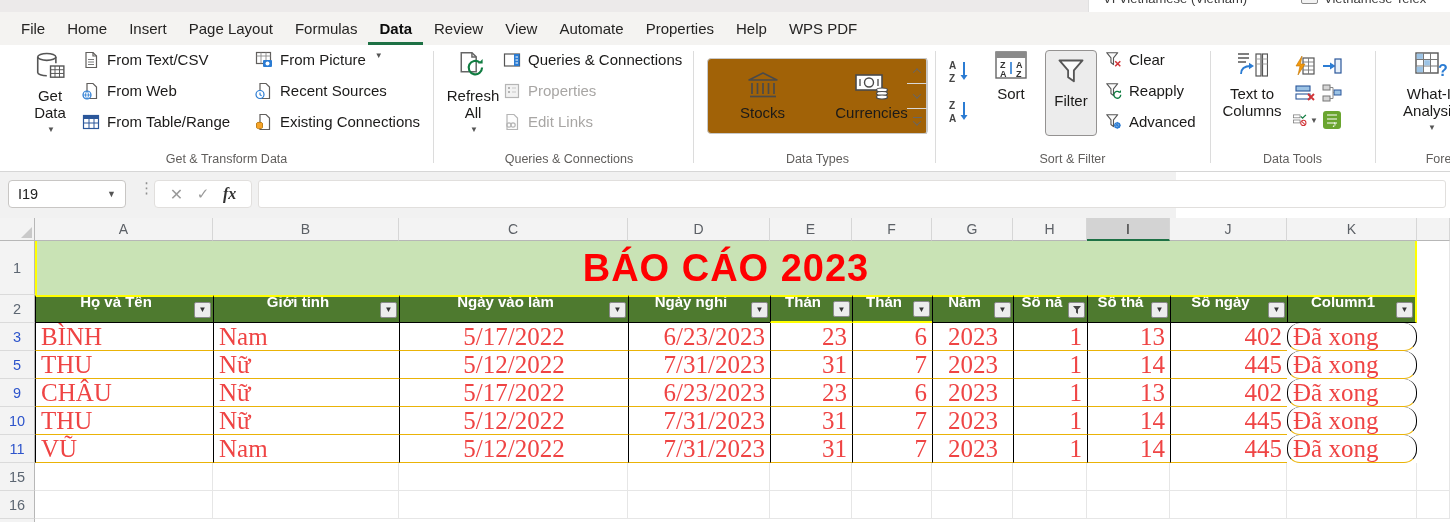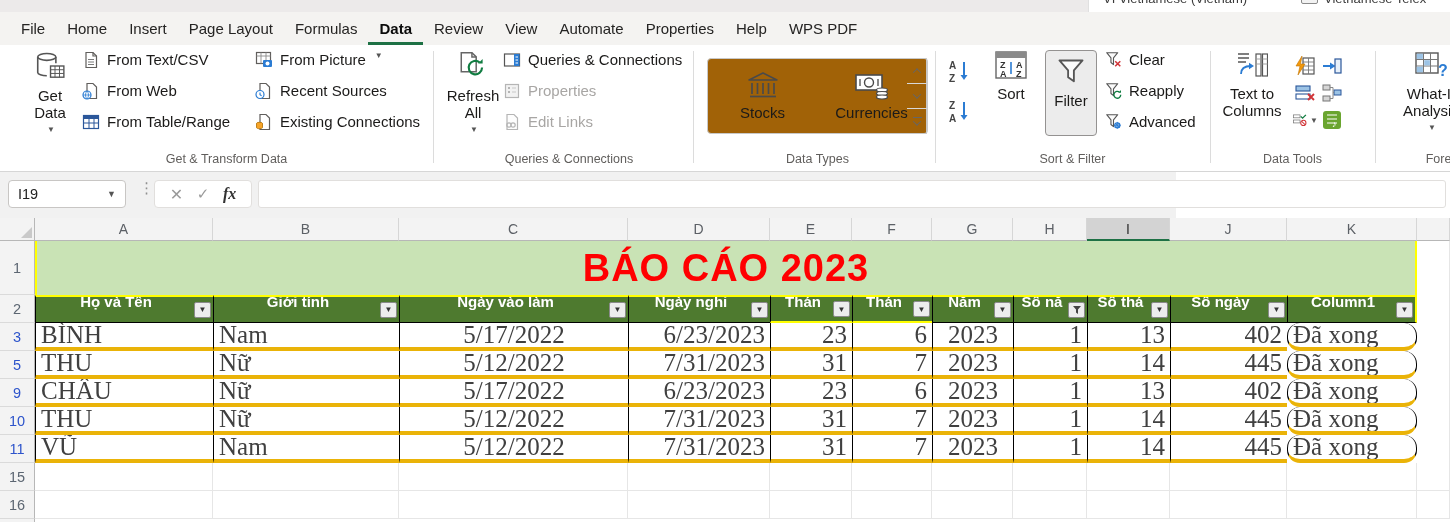--- a/index.html
+++ b/index.html
@@ -61,21 +61,21 @@
   .corner::after { content:""; position:absolute; right:2px; bottom:2px; border-left:11px solid transparent; border-bottom:11px solid #c9c9c9; }
   .chd { background:#f3f3f3; border-right:1px solid #d6d6d6; border-bottom:1px solid #b7b7b7; display:flex; align-items:center; justify-content:center; font-size:14px; color:#5c6066; }
   .chd.sel { background:#d3d3d3; color:#2e2e2e; border-bottom:2px solid #1e7145; }
   .rn { background:#f3f3f3; border-right:1px solid #b7b7b7; border-bottom:1px solid #dadada; display:flex; align-items:center; justify-content:center; font-size:14.5px; color:#5c6672; }
   .rn.fr { color:#2d54cb; }
   .titlecell { grid-column:2/13; background:#c9e3b5; border-left:2px solid #ffff00; border-right:2px solid #ffff00; display:flex; align-items:center; justify-content:center; font-weight:700; font-size:38px; color:#ff0000; letter-spacing:1px; }
   .hc { background:#4e7a2f; border-top:2px solid #ffff00; border-left:1px solid #000; border-bottom:1px solid #000; position:relative; display:flex; align-items:center; justify-content:center; font-weight:700; font-size:15px; color:#fff; overflow:hidden; white-space:nowrap; padding:0 20px 16px 3px; }
   .hc.yb { border-bottom:2px solid #ffff00; }
   .hc.lastc { border-right:2px solid #ffff00; }
   .dd { position:absolute; right:2px; top:50%; transform:translateY(-50%); width:17px; height:16px; background:#ededed; border:1px solid #8a8a8a; border-radius:2px; display:flex; align-items:center; justify-content:center; font-size:8px; color:#333; }
-  .tc { background:#fff; border-left:1px solid #000; border-bottom:4px solid #eab308; font-family:"Liberation Serif",serif; font-size:25px; line-height:26px; color:#404040; display:flex; align-items:center; overflow:hidden; white-space:nowrap; }
+  .tc { background:#fff; border-left:1px solid #000; border-bottom:1px solid #eab308; font-family:"Liberation Serif",serif; font-size:25px; line-height:26px; color:#ef4444; display:flex; align-items:center; overflow:hidden; white-space:nowrap; }
   .tc.lastc { border-right:1px solid #000;border-radius:13px; }
   .al { justify-content:flex-start; padding-left:5px; }
   .ac { justify-content:center; }
   .ar { justify-content:flex-end; padding-right:5px; }
   .lc { background:#fff; border-right:1px solid #e6e6e6; }
   .ec { background:#fff; border-right:1px solid #e6e6e6; border-bottom:1px solid #e6e6e6; }
   .rnp { background:#f3f3f3; border-right:1px solid #b7b7b7; }
   .fillw { grid-column:2/14; background:#fff; }
 </style>
 </head>

